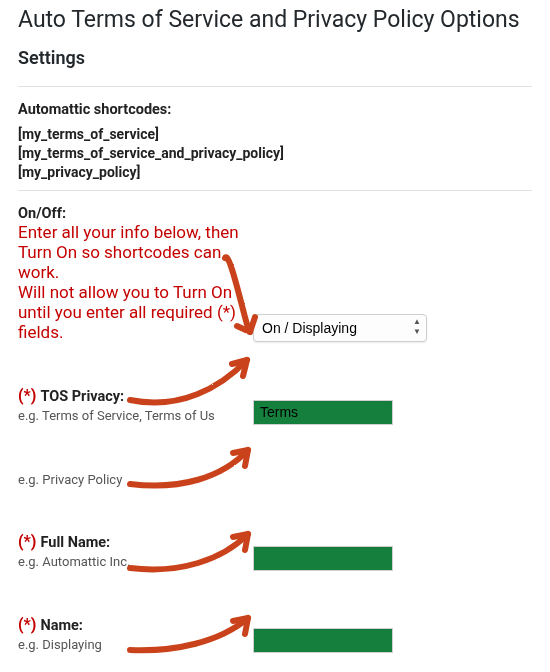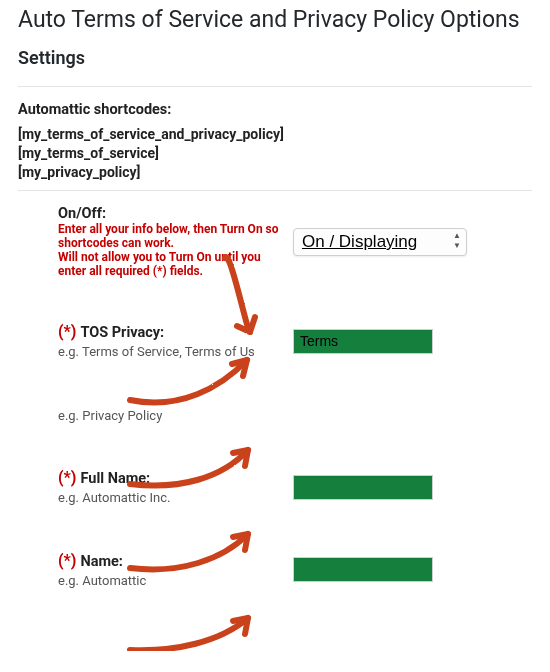--- a/index.html
+++ b/index.html
@@ -32,53 +32,51 @@
       font-size: 14.5px;
       margin-bottom: 8px;
     }
     .shortcodes div {
       font-size: 14px;
       font-weight: 700;
       margin: 3px 0;
     }
     .row {
       display: flex;
-      align-items: center;
+      align-items: flex-end;
       margin-bottom: 44px;
-      margin-left: 40px;
     }
     .row:last-child { margin-bottom: 0; }
     .col-label { width: 235px; padding-right: 6px; }
     .col-field { flex: 1; }
     .lbl {
       font-size: 14.5px;
       font-weight: 700;
     }
     .hint {
       font-size: 13px;
       color: #555;
       margin-top: 2px;
       line-height: 1.35;
     }
     .red, .req-mark { color: #c40000; }
-    .red { font-size: 12px; font-weight: 700; }
+    .red { font-size: 17px; font-weight: 400; }
     .req-mark { font-weight: 700; }
     select.styled-select {
       width: 174px;
       height: 28px;
-      font-size: 17px;
+      font-size: 14px;
       padding: 2px 22px 2px 8px;
       border: 1px solid #cfcfcf;
       border-radius: 4px;
       background: #fdfdfd;
       box-shadow: 0 1px 2px rgba(0,0,0,0.08);
       appearance: none;
       -webkit-appearance: none;
       position: relative;
-      text-decoration: underline;
     }
     .select-wrap { position: relative; display: inline-block; }
     .select-arrows {
       position: absolute; right: 6px; top: 3px;
       font-size: 8px; line-height: 10px; color: #555;
       pointer-events: none;
     }
     input.text-input {
       width: 140px;
       height: 25px;
@@ -98,22 +96,22 @@
 </head>
 <body>
 
 <h1 class="page-title">Auto Terms of Service and Privacy Policy Options</h1>
 <h2 class="settings-subtitle">Settings</h2>
 
 <div class="hr"></div>
 
 <div class="sec-bold">Automattic shortcodes:</div>
 <div class="shortcodes">
+  <div>[my_terms_of_service]</div>
   <div>[my_terms_of_service_and_privacy_policy]</div>
-  <div>[my_terms_of_service]</div>
   <div>[my_privacy_policy]</div>
 </div>
 
 <div class="hr"></div>
 
 <div class="row">
   <div class="col-label">
     <div class="lbl">On/Off:</div>
     <div class="red">Enter all your info below, then Turn On so shortcodes can work.</div>
     <div class="red">Will not allow you to Turn On until you enter all required (*) fields.</div>
@@ -156,21 +154,21 @@
   <div class="col-field">
     <input class="text-input" type="text" value="" style="">
   </div>
 </div>
 
 <div class="row">
   <div class="col-label">
     <div>
       <span class="req-mark">(*) </span><span class="lbl">Name:</span>
     </div>
-    <div class="hint">e.g. Automattic</div>
+    <div class="hint">e.g. Displaying</div>
   </div>
   <div class="col-field">
     <input class="text-input" type="text" value="" style="">
   </div>
 </div>
 
 <svg class="arrow-layer" width="550" height="672">
   <defs>
     <filter id="rough">
         <feTurbulence type="fractalNoise" baseFrequency="0.9" numOctaves="1" result="n"></feTurbulence>

